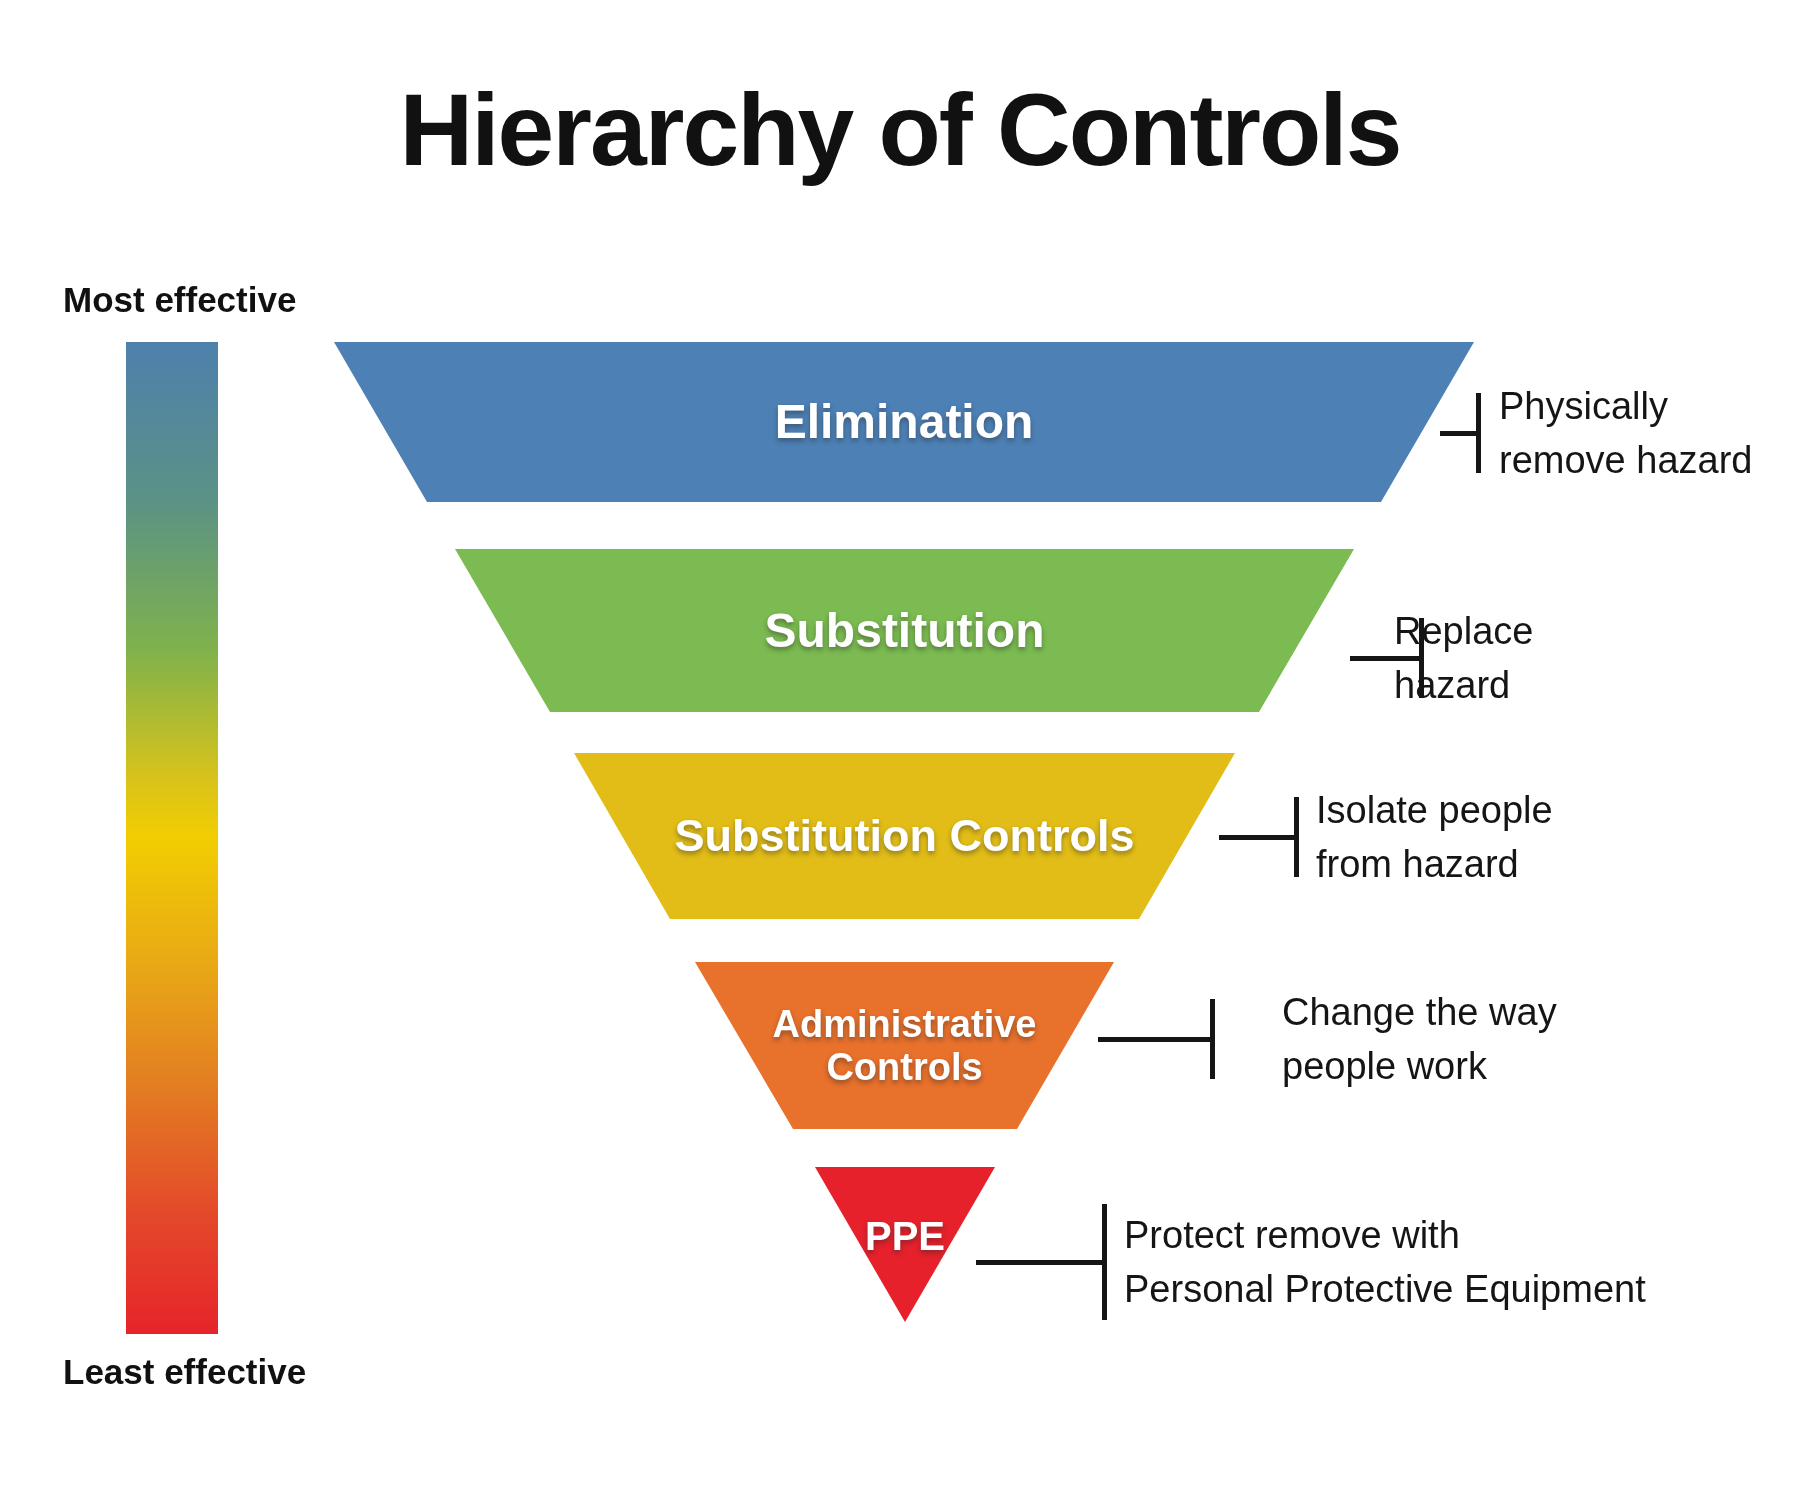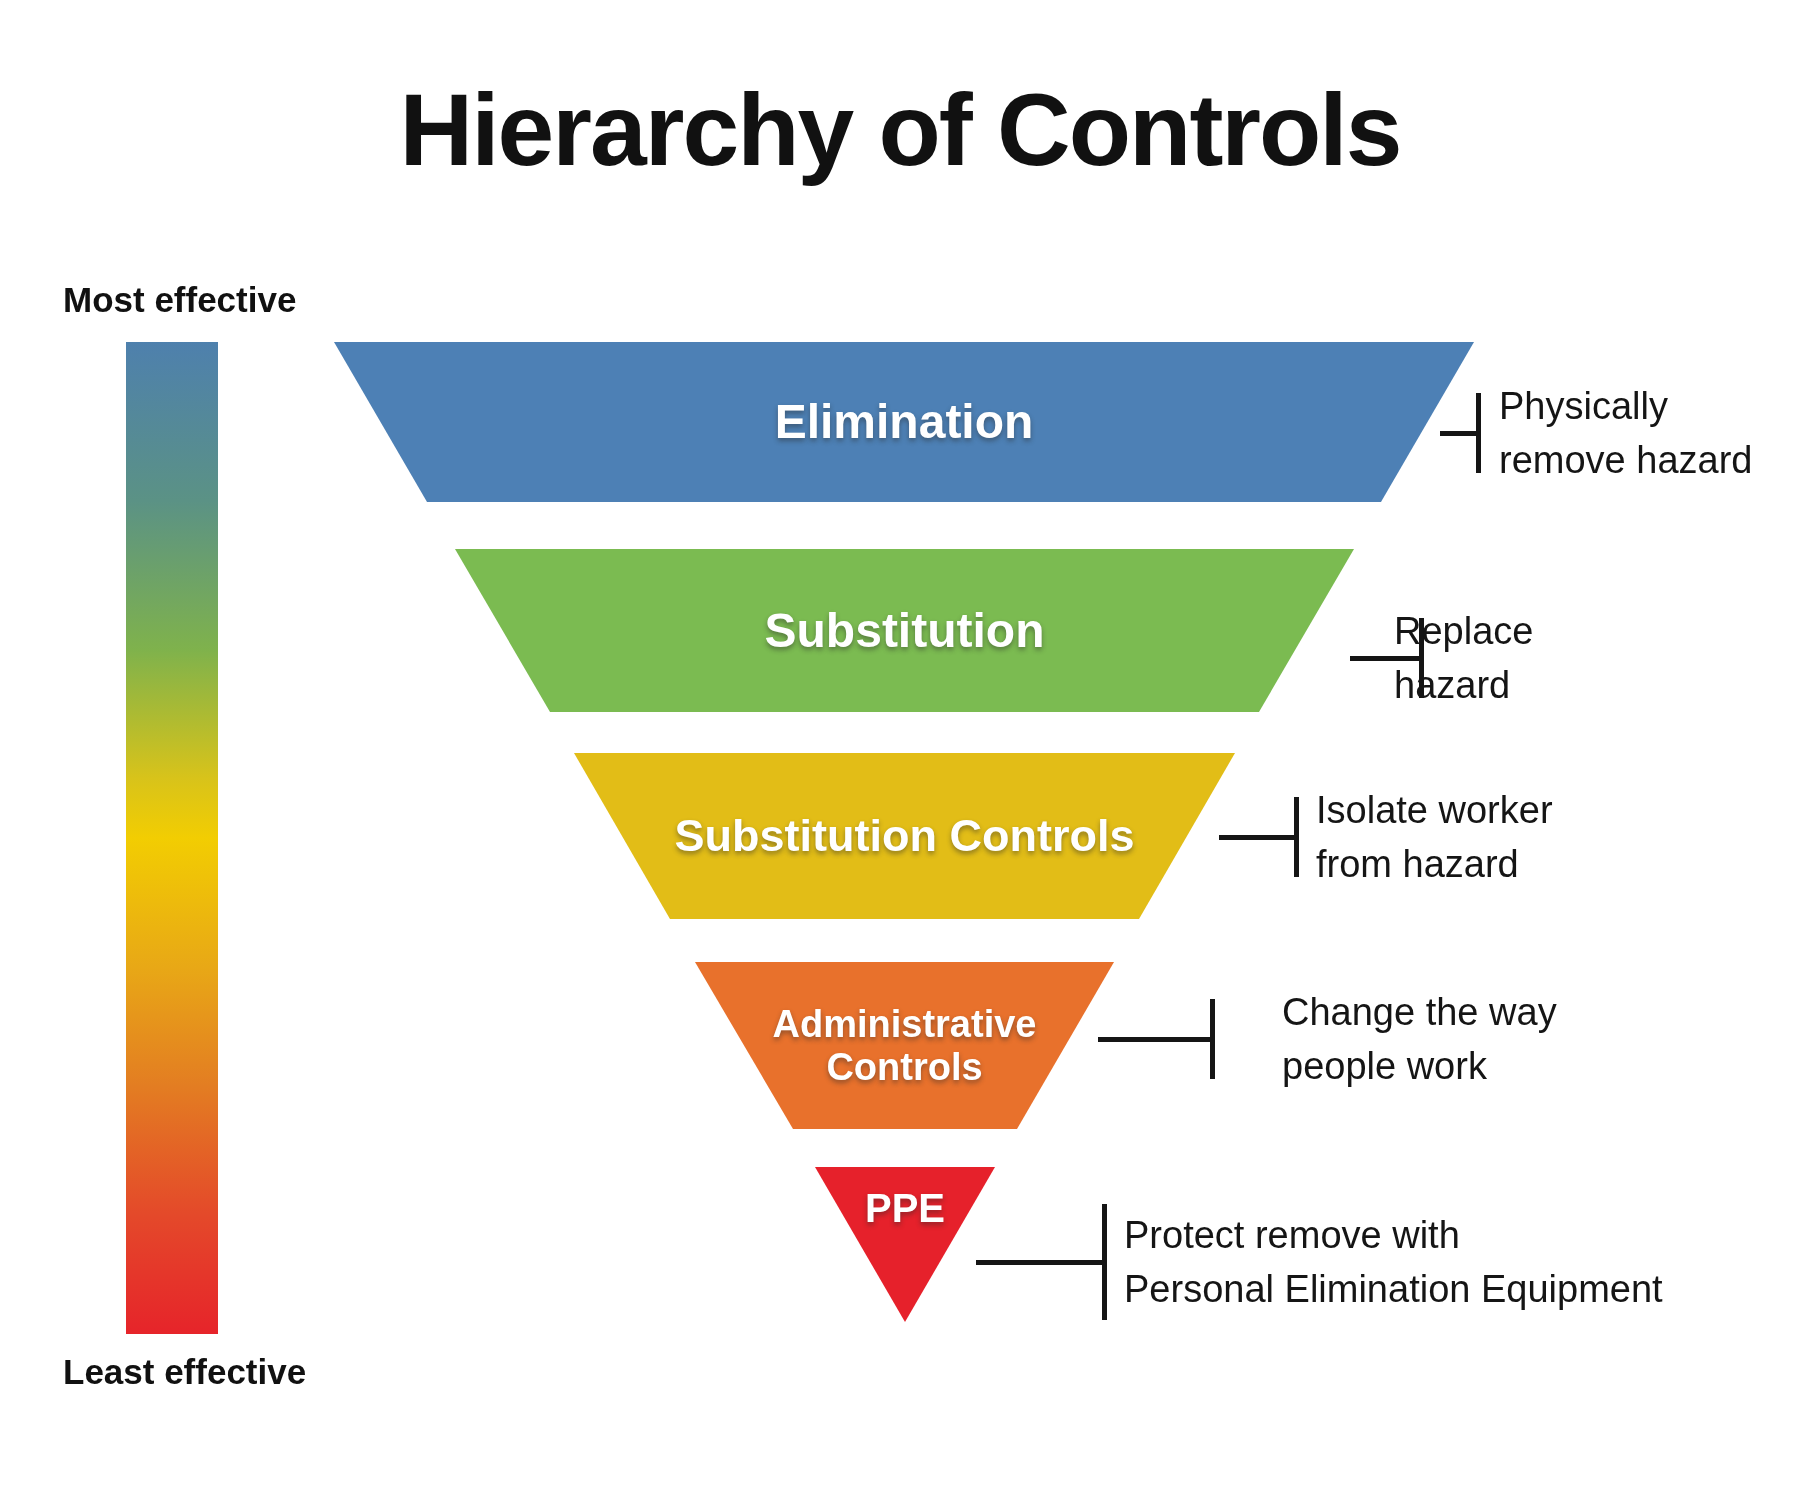--- a/index.html
+++ b/index.html
@@ -73,21 +73,21 @@
   .band-ppe{
     left:815px;top:1167px;width:180px;height:155px;
     background:#e6212b;
     clip-path:polygon(0 0,100% 0,50% 100%);
     align-items:flex-start;
   }
   .band-elimination .band-label,
   .band-substitution .band-label{font-size:48px;}
   .band-engineering .band-label{font-size:45px;}
   .band-administrative .band-label{font-size:38px;}
-  .band-ppe .band-label{font-size:40px;padding-top:19px;}
+  .band-ppe .band-label{font-size:40px;padding-top:47px;}
   
   .h-line{position:absolute;height:5px;background:#151515;}
   .v-line{position:absolute;width:5px;background:#151515;}
   .ann-text{
     position:absolute;
     font-size:38px;line-height:54px;color:#151515;
     white-space:nowrap;
   }
   .ann-text span{display:block;}
   .ann0-h{left:1440px;top:431px;width:40px;}
@@ -162,36 +162,36 @@
     <div class="ann-text ann1-t">
       <span>Replace</span>
       <span>hazard</span>
     </div>
   </div>
 
   <div>
     <div class="h-line ann2-h"></div>
     <div class="v-line ann2-v"></div>
     <div class="ann-text ann2-t">
-      <span>Isolate worker</span>
+      <span>Isolate people</span>
       <span>from hazard</span>
     </div>
   </div>
 
   <div>
     <div class="h-line ann3-h"></div>
     <div class="v-line ann3-v"></div>
     <div class="ann-text ann3-t">
       <span>Change the way</span>
       <span>people work</span>
     </div>
   </div>
 
   <div>
     <div class="h-line ann4-h"></div>
     <div class="v-line ann4-v"></div>
     <div class="ann-text ann4-t">
       <span>Protect remove with</span>
-      <span>Personal Elimination Equipment</span>
+      <span>Personal Protective Equipment</span>
     </div>
   </div>
 
 </div>
 
 </body></html>

